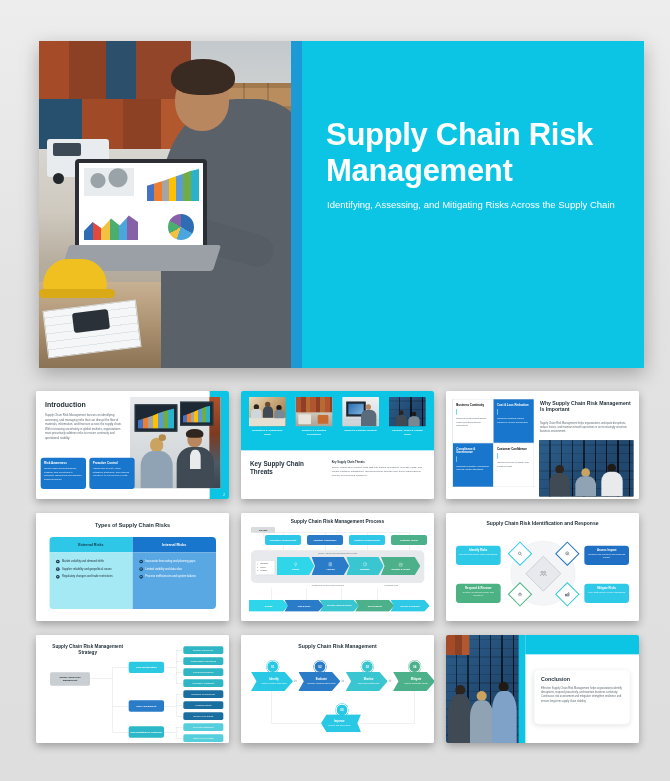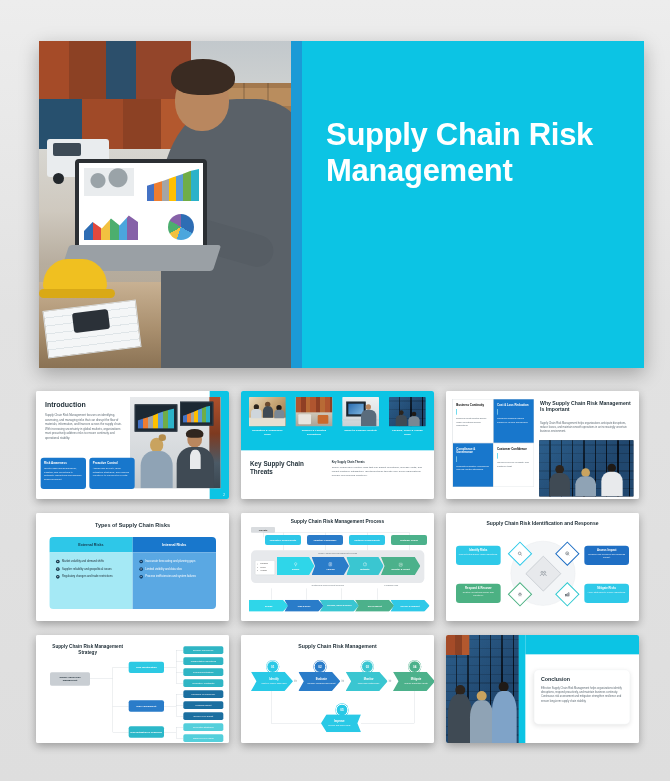--- a/index.html
+++ b/index.html
@@ -135,20 +135,21 @@
       </div>
       <div class="hp" style="left:26px;top:204px;width:152px;height:26px;background:#9aa0a5;transform:skewX(-18deg);border-radius:3px;"></div>
       <div class="hp" style="left:4px;top:218px;width:64px;height:34px;background:#f0c020;border-radius:50% 50% 10px 10px / 100% 100% 10px 10px;"></div>
       <div class="hp" style="left:0;top:248px;width:76px;height:9px;background:#d9a916;border-radius:6px;"></div>
       <div class="hp" style="left:6px;top:264px;width:92px;height:46px;background:repeating-linear-gradient(0deg,#f4f6f7 0 7px,#dfe5e8 7px 8px);transform:rotate(-7deg);border:1px solid #d8dde0;"></div>
       <div class="hp" style="left:34px;top:270px;width:36px;height:20px;background:#2b3138;border-radius:3px;transform:rotate(-7deg);"></div>
     </div>
     <div class="hero-strip"></div>
     <div class="hero-main">
       <div class="hero-title">Supply Chain Risk Management</div>
+      <div class="hero-subtitle">Identifying, Assessing, and Mitigating Risks Across the Supply Chain</div>
     </div>
   </div>
 
   <div class="thumb" style="left:36px;top:391px;">
     <div class="inner">
       <div class="abs" style="right:0;top:0;width:58px;height:324px;background:#0cc4e4;"></div>
       <div class="abs" style="left:282px;top:18px;width:272px;height:274px;overflow:hidden;background:linear-gradient(180deg,#e8eaec,#d3d7da 70%,#c4c9cc);">
         <div class="abs" style="right:0;top:0;width:34px;height:100%;background:linear-gradient(180deg,#b0512c,#7e3a20 40%,#4b5a66 72%,#3a4650 100%);"></div>
         <div class="screenbox" style="left:14px;top:22px;width:122px;height:76px;">
             <div class="minibars"></div>

